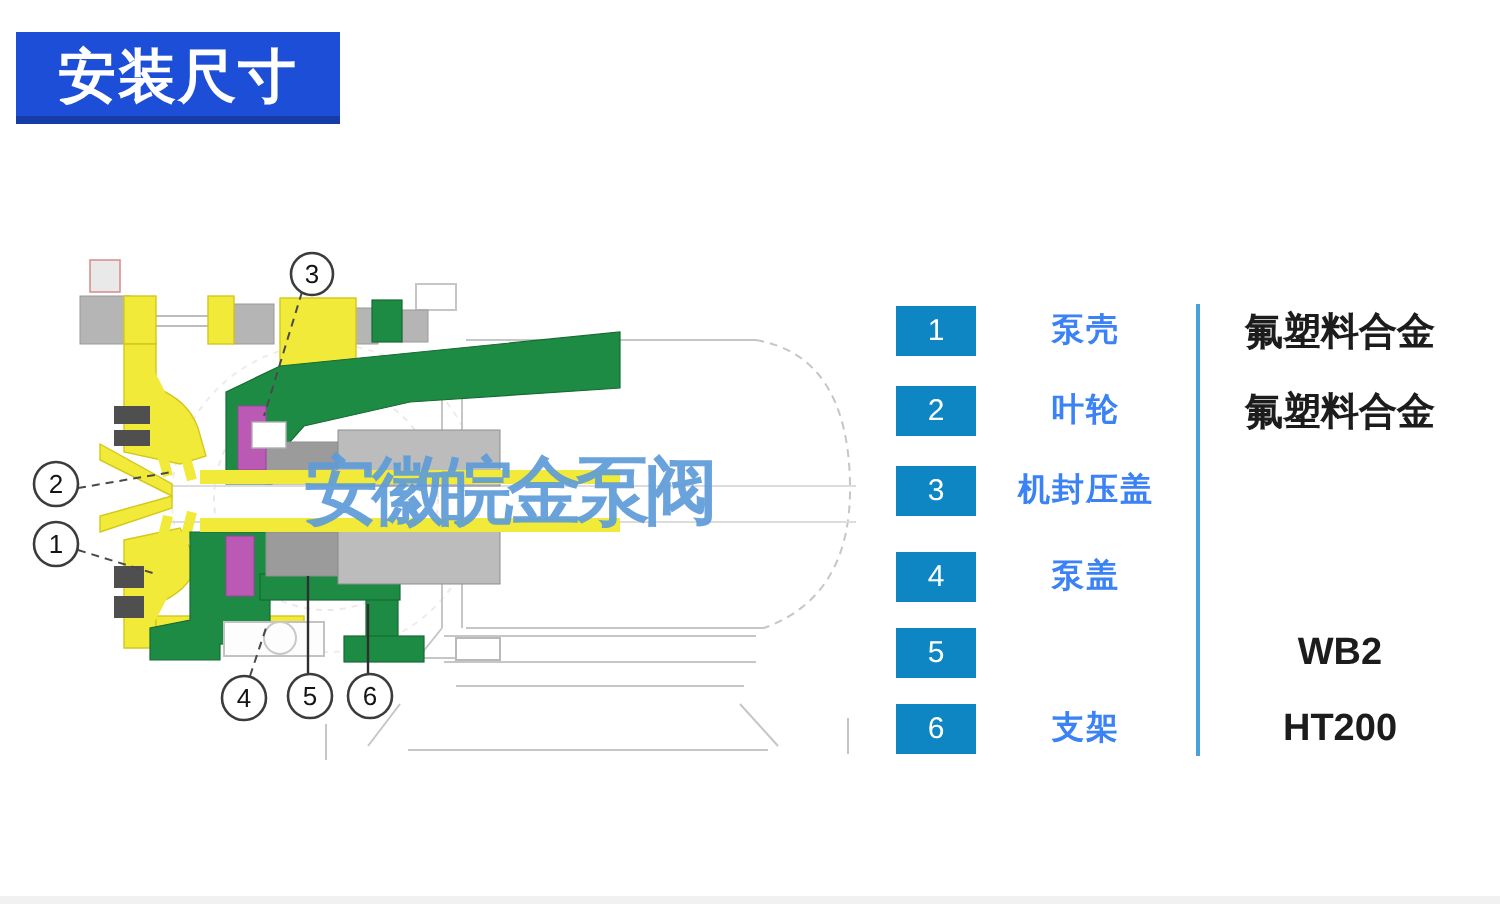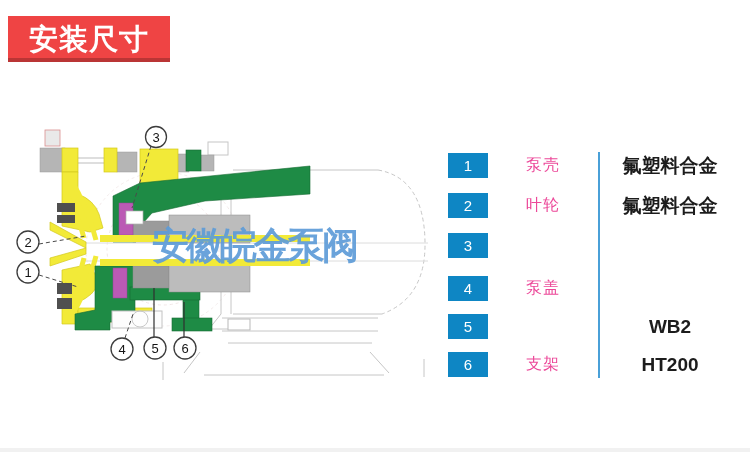--- a/index.html
+++ b/index.html
@@ -1,37 +1,37 @@
 <!DOCTYPE html>
 <html><head>
 <meta charset="utf-8">
 <style>
   html,body{margin:0;padding:0;}
   body{font-family:"Liberation Sans","DejaVu Sans",sans-serif;background:#fff;}
   .page{position:relative;width:750px;height:452px;background:#fff;overflow:hidden;}
 
   .banner{position:absolute;left:8px;top:16px;width:162px;height:46px;
-    background:#ef4444;box-shadow:inset 0 -4px 0 rgba(0,0,0,.22);
+    background:#1d4ed8;box-shadow:inset 0 -4px 0 rgba(0,0,0,.22);
     display:flex;align-items:center;justify-content:center;}
   .banner span{color:#fff;font-size:29px;font-weight:700;letter-spacing:1px;line-height:1;}
 
   .diagram{position:absolute;left:0;top:100px;width:445px;height:300px;}
 
   .watermark{position:absolute;left:152px;top:221px;z-index:6;
     font-size:37px;font-weight:700;color:#5e9cd8;letter-spacing:-3px;
     white-space:nowrap;opacity:.92;pointer-events:none;}
 
   .parts{position:absolute;left:448px;top:150px;width:292px;height:232px;}
   .divider{position:absolute;left:150px;top:2px;width:2px;height:226px;background:#4aa0d8;}
   .prow{position:absolute;left:0;height:26px;width:292px;}
   .prow .badge{position:absolute;left:0;top:0;width:40px;height:25px;background:#0e86c4;
     color:#fff;font-size:15px;font-weight:400;display:flex;align-items:center;justify-content:center;}
   .prow .pname{position:absolute;left:42px;top:0;width:106px;height:25px;
     display:flex;align-items:center;justify-content:center;
-    color:#ec4899;font-size:16px;font-weight:400;letter-spacing:1px;}
+    color:#3b82f6;font-size:16px;font-weight:700;letter-spacing:1px;}
   .prow .pmat{position:absolute;left:152px;top:0;width:140px;height:25px;
     display:flex;align-items:center;justify-content:center;
     color:#1c1c1c;font-size:19px;font-weight:600;}
   .prow:nth-of-type(1){top:153px}.prow:nth-of-type(2){top:193px}
   .prow:nth-of-type(3){top:233px}.prow:nth-of-type(4){top:276px}
   .prow:nth-of-type(5){top:314px}.prow:nth-of-type(6){top:352px}
   .parts .prow{top:auto;} 
   .r0{top:3px!important}.r1{top:43px!important}.r2{top:83px!important}
   .r3{top:126px!important}.r4{top:164px!important}.r5{top:202px!important}
 
@@ -183,20 +183,21 @@
       <span class="pname">泵壳</span>
       <span class="pmat">氟塑料合金</span>
     </div>
     <div class="prow r1">
       <span class="badge">2</span>
       <span class="pname">叶轮</span>
       <span class="pmat">氟塑料合金</span>
     </div>
     <div class="prow r2">
       <span class="badge">3</span>
+      <span class="pname">机封压盖</span>
     </div>
     <div class="prow r3">
       <span class="badge">4</span>
       <span class="pname">泵盖</span>
     </div>
     <div class="prow r4">
       <span class="badge">5</span>
       <span class="pmat">WB2</span>
     </div>
     <div class="prow r5">

